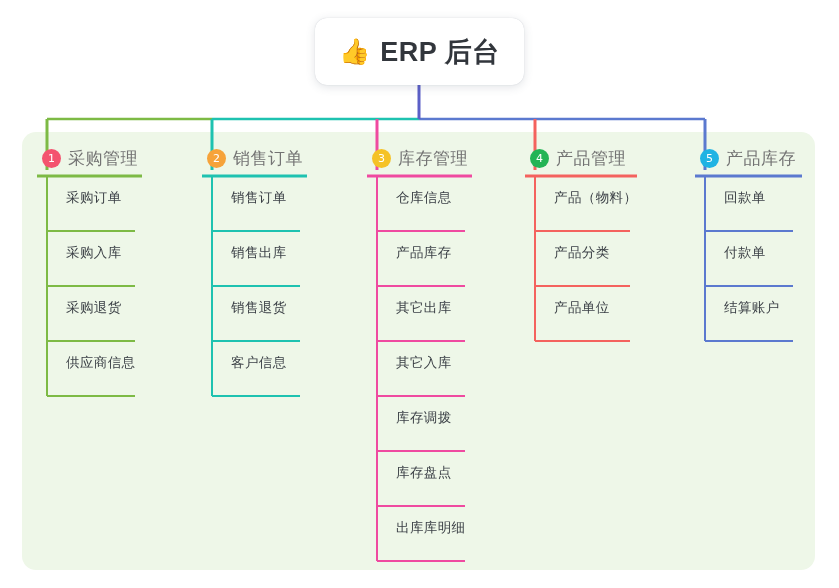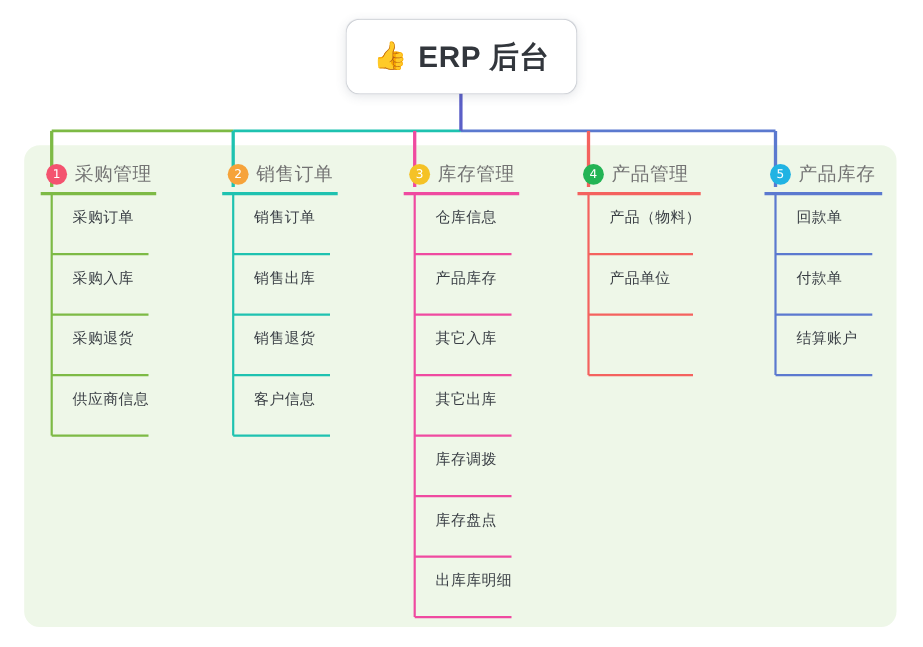--- a/index.html
+++ b/index.html
@@ -224,24 +224,24 @@
           <span class="col-title">库存管理</span>
         </div>
         <div class="items" style="margin-top: 6px;">
           <div class="item">
             <span class="item-label">仓库信息</span>
           </div>
           <div class="item">
             <span class="item-label">产品库存</span>
           </div>
           <div class="item">
+            <span class="item-label">其它出库</span>
+          </div>
+          <div class="item">
             <span class="item-label">其它入库</span>
-          </div>
-          <div class="item">
-            <span class="item-label">其它出库</span>
           </div>
           <div class="item">
             <span class="item-label">库存调拨</span>
           </div>
           <div class="item">
             <span class="item-label">库存盘点</span>
           </div>
           <div class="item">
             <span class="item-label">出库库明细</span>
           </div>
@@ -250,20 +250,23 @@
       <div class="col" style="left: 530px; top: 146px;">
         <div class="col-head">
           <span class="badge" style="background: rgb(35, 180, 85);">4</span>
           <span class="col-title">产品管理</span>
         </div>
         <div class="items" style="margin-top: 6px;">
           <div class="item">
             <span class="item-label">产品（物料）</span>
           </div>
           <div class="item">
+            <span class="item-label">产品分类</span>
+          </div>
+          <div class="item">
             <span class="item-label">产品单位</span>
           </div>
         </div>
       </div>
       <div class="col" style="left: 700px; top: 146px;">
         <div class="col-head">
           <span class="badge" style="background: rgb(32, 179, 227);">5</span>
           <span class="col-title">产品库存</span>
         </div>
         <div class="items" style="margin-top: 6px;">

